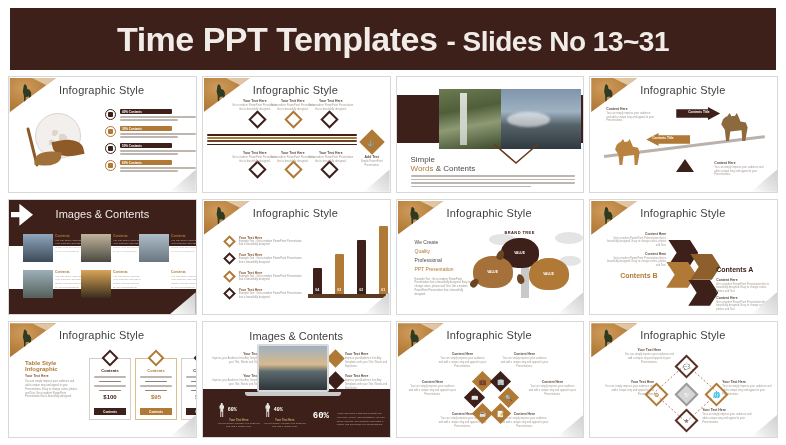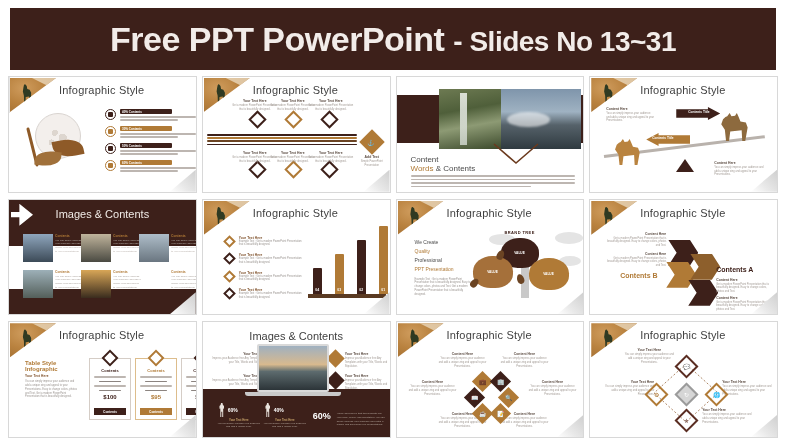--- a/index.html
+++ b/index.html
@@ -200,39 +200,39 @@
   .laptop { position:absolute; left:54px; top:22px; width:72px; height:48px;
             background:#d9d9d9; border-radius:2px; padding:2px; }
   .laptop .scr { width:100%; height:100%;
      background:linear-gradient(180deg,#9fb0c0 0%, #d8b98e 42%, #5d6b6e 58%, #2c3438 100%); }
   .laptop-base { position:absolute; left:42px; top:70px; width:96px; height:4px;
                  background:#c9c9c9; border-radius:0 0 3px 3px; }
   .person { width:6px; height:14px; background:#e8e2dc;
             clip-path:polygon(38% 0,62% 0,70% 14%,88% 22%,88% 42%,74% 40%,74% 100%,
                               58% 100%,58% 62%,42% 62%,42% 100%,26% 100%,26% 40%,
                               12% 42%,12% 22%,30% 14%); }
-  .pct { color:#fff; font-size:5px; font-weight:bold; }
+  .pct { color:#fff; font-size:5px; font-weight:bold;font-family:Liberation Mono, monospace; }
   .pct.big { font-size:9px; }
 
   
   .dia-ic { position:absolute; width:15px; height:15px; transform:rotate(45deg);
             display:flex; align-items:center; justify-content:center; }
   .dia-ic i { transform:rotate(-45deg); color:#fff; font-size:6px; font-style:normal; }
   .dia-ring { position:absolute; width:17px; height:17px; transform:rotate(45deg);
               border:2.5px solid #b07a36; display:flex; align-items:center; justify-content:center;}
   .dia-ring i { transform:rotate(-45deg); color:#b07a36; font-size:6px; font-style:normal; }
 </style>
 </head>
 <body>
 
 <div class="page">
 
   <div class="banner">
     <div class="banner-title">
-      <span>Free PPT PowerPoint</span>
+      <span>Time PPT Templates</span>
       <span class="sub">- Slides No 13~31</span>
     </div>
   </div>
 
   <div class="grid">
 
     <div class="slide">
       <div class="corner-photo">
         <div class="sky"></div>
           <div class="animal"></div>
@@ -341,21 +341,21 @@
     </div>
 
     <div class="slide">
       <div class="s3-band"></div>
       <div class="s3-photo ph-waterfall"></div>
       <div class="s3-photo ph-sea"></div>
       <svg class="chev" viewBox="0 0 46 22">
         <polyline points="1,1 23,20 45,1" fill="none" stroke="#6b3a1e" stroke-width="1.6"></polyline>
       </svg>
       <div class="s3-title">
-        <b>Content</b>
+        <b>Simple</b>
         <b>
           <span class="amber">Words</span><span> &amp; Contents</span>
         </b>
       </div>
       <div style="position:absolute;left:14px;top:98px;width:164px">
         <div class="ln" style="width:164px"></div>
           <div class="ln" style="width:164px;margin-top:2px"></div>
         <div class="ln" style="width:164px;margin-top:2px"></div>
           <div class="ln" style="width:120px;margin-top:2px"></div>
       </div>

